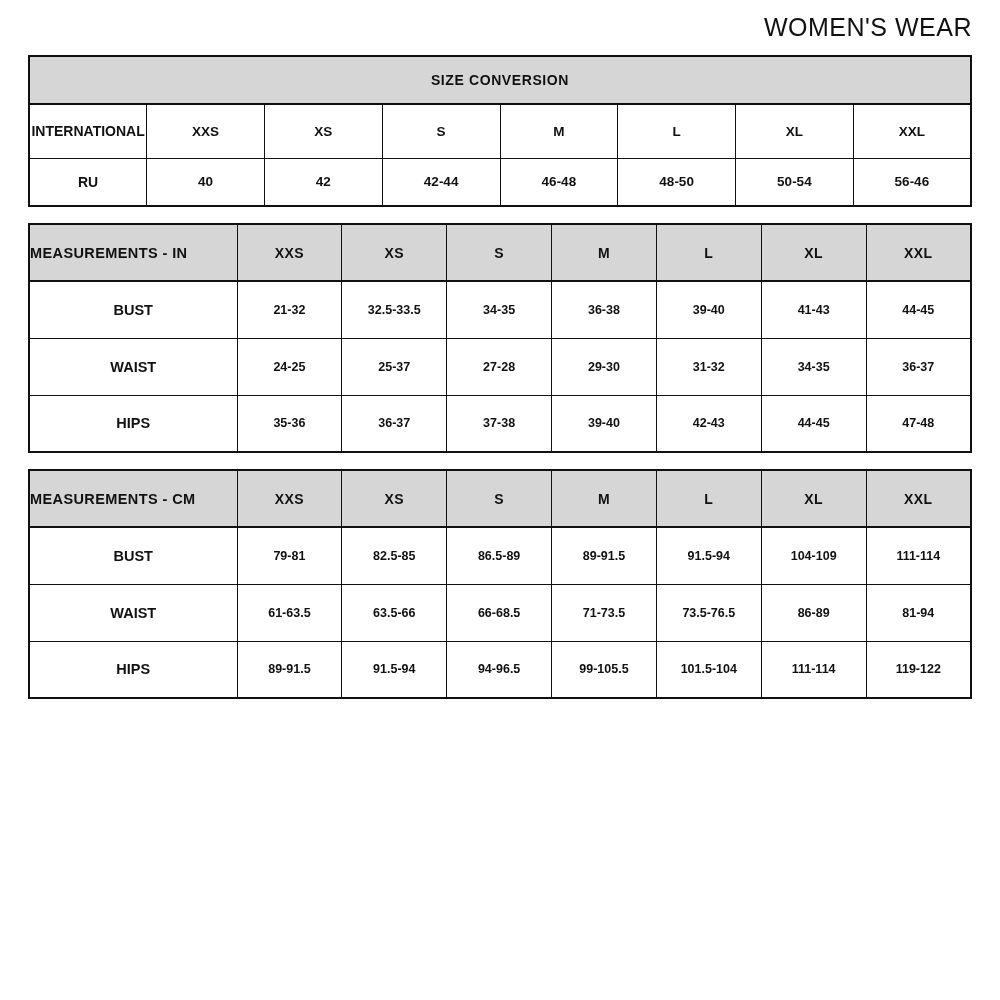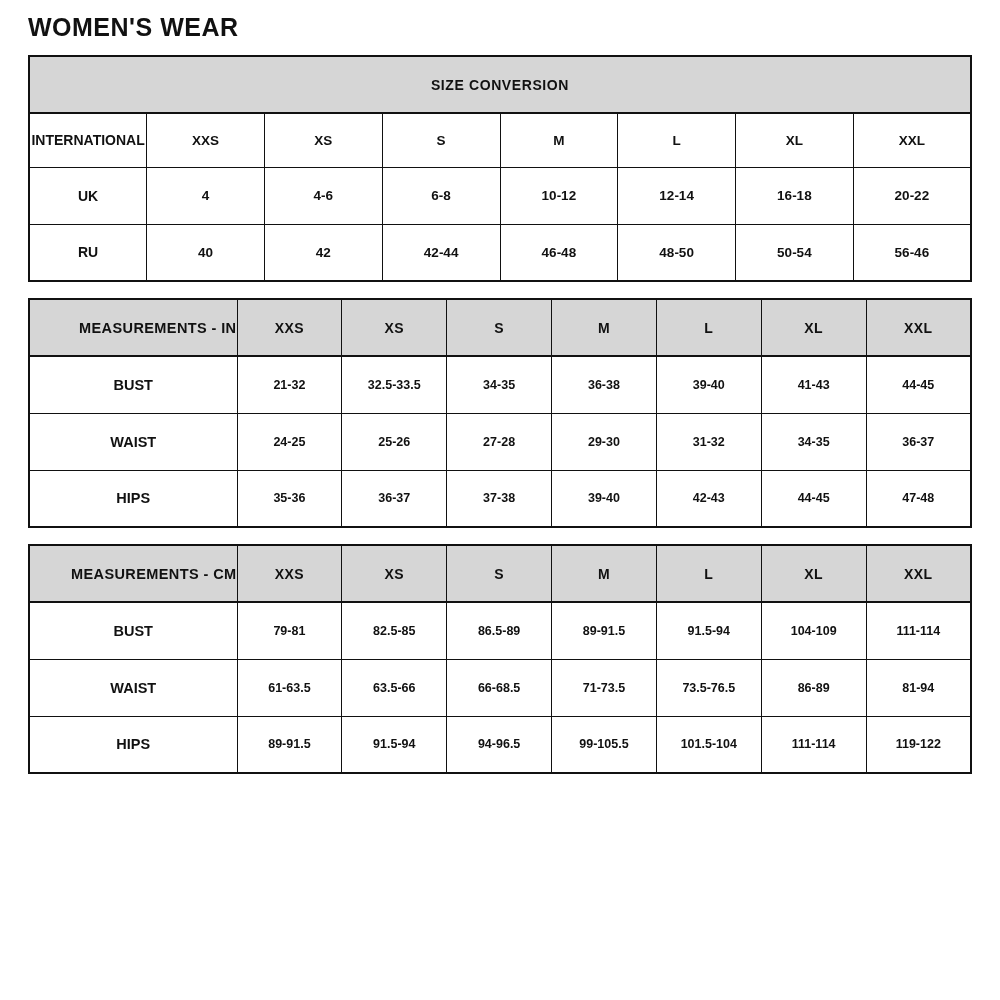--- a/index.html
+++ b/index.html
@@ -12,23 +12,23 @@
     font-family: "Liberation Sans", sans-serif;
     color: #111111;
   }
   .page {
     width: 1000px;
     height: 1000px;
     padding: 0 28px;
     position: relative;
   }
   .title {
-    text-align: left;
+    text-align: right;
     font-size: 25px;
-    font-weight: 700;
+    font-weight: 400;
     letter-spacing: 0.5px;
     padding-top: 13px;
     padding-bottom: 13px;
     color: #111;
   }
   table {
     width: 944px;
     border-collapse: collapse;
     table-layout: fixed;
   }
@@ -44,21 +44,21 @@
     padding: 0;
   }
   .conv-banner {
     background: #d6d6d6;
     height: 52px;
     font-size: 14px;
     letter-spacing: 0.6px;
     border-bottom: 2px solid #111;
   }
   .conversion td {
-    height: 57px;
+    height: 48px;
   }
   .conversion tr.header-row td {
     height: 54px;
   }
   .conversion td.label {
     width: 164px;
     font-size: 14px;
   }
   .meas {
     margin-top: 16px;
@@ -71,21 +71,21 @@
     font-size: 14px;
     letter-spacing: 0.4px;
     border-bottom: 2px solid #111;
   }
   .meas .rowlabel {
     width: 208px;
     font-size: 14.5px;
     font-weight: 700;
   }
   .meas thead th.rowlabel {
-    text-align: right;
+    text-align: left;
     margin-top: 24px;
   }
   .meas tbody td.rowlabel {
     font-weight: 700;
   }
   .meas tbody td.val {
     font-size: 12.5px;
     font-weight: 700;
   }
   .conversion td.val {
@@ -108,30 +108,20 @@
         <td class="label">INTERNATIONAL</td>
         <td class="val">XXS</td>
         <td class="val">XS</td>
         <td class="val">S</td>
         <td class="val">M</td>
         <td class="val">L</td>
         <td class="val">XL</td>
         <td class="val">XXL</td>
       </tr>
       <tr>
-        <td class="label">UK</td>
-        <td class="val">4</td>
-        <td class="val">4-6</td>
-        <td class="val">6-8</td>
-        <td class="val">10-12</td>
-        <td class="val">12-14</td>
-        <td class="val">16-18</td>
-        <td class="val">20-22</td>
-      </tr>
-      <tr>
         <td class="label">RU</td>
         <td class="val">40</td>
         <td class="val">42</td>
         <td class="val">42-44</td>
         <td class="val">46-48</td>
         <td class="val">48-50</td>
         <td class="val">50-54</td>
         <td class="val">56-46</td>
       </tr>
     </tbody>
@@ -157,21 +147,21 @@
         <td class="val">32.5-33.5</td>
         <td class="val">34-35</td>
         <td class="val">36-38</td>
         <td class="val">39-40</td>
         <td class="val">41-43</td>
         <td class="val">44-45</td>
       </tr>
       <tr>
         <td class="rowlabel">WAIST</td>
         <td class="val">24-25</td>
-        <td class="val">25-26</td>
+        <td class="val">25-37</td>
         <td class="val">27-28</td>
         <td class="val">29-30</td>
         <td class="val">31-32</td>
         <td class="val">34-35</td>
         <td class="val">36-37</td>
       </tr>
       <tr>
         <td class="rowlabel">HIPS</td>
         <td class="val">35-36</td>
         <td class="val">36-37</td>

